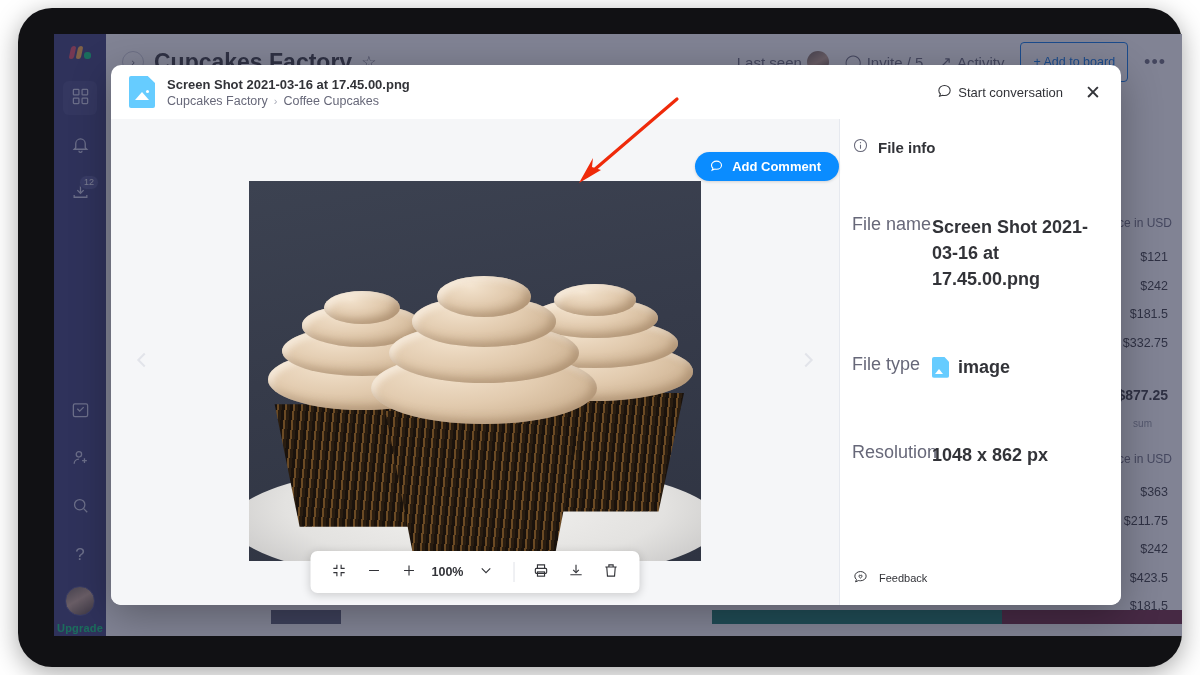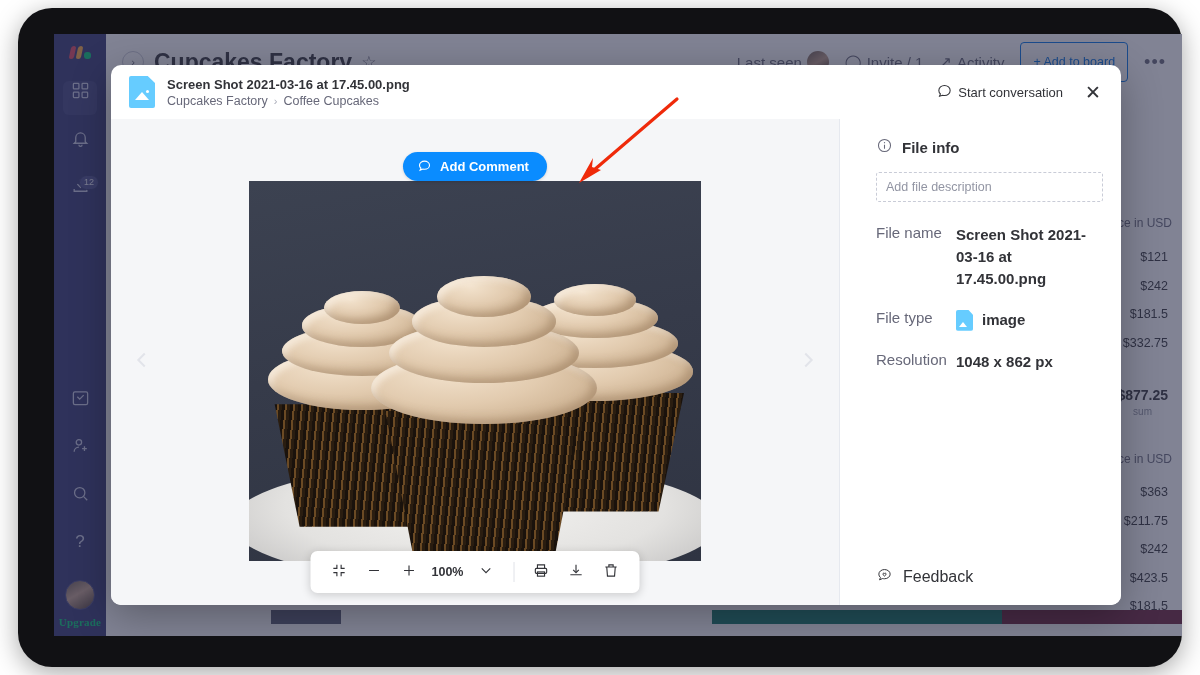--- a/index.html
+++ b/index.html
@@ -38,42 +38,42 @@
     padding-top: 12px;
   }
   .logo-bars { display: flex; align-items: flex-end; gap: 2px; margin-bottom: 22px; }
   .logo-bars i { display: block; width: 5px; border-radius: 3px; }
   .lb1 { height: 13px; background: #e2445c; transform: skewX(-12deg); }
   .lb2 { height: 13px; background: #fdab3d; transform: skewX(-12deg); }
   .lb3 { height: 7px; width: 7px !important; border-radius: 50%; background: #00c875; }
 
   .side-icon {
     width: 34px; height: 34px;
-    display: flex; align-items: flex-start; justify-content: center;
+    display: flex; align-items: center; justify-content: center;
     margin-bottom: 14px; position: relative;
     color: #c9cbe3;
   }
   .side-icon.active { background: #3f427e; border-radius: 6px; }
   .side-icon svg { width: 19px; height: 19px; stroke: #c9cbe3; fill: none; stroke-width: 1.6; }
   .badge {
     position: absolute; right: -2px; top: -2px;
     background: #4b4e8c; color: #e9eaf5;
     font-size: 9px; border-radius: 8px;
     padding: 1px 4px; line-height: 11px;
     border: 1px solid #333670;
   }
   .side-spacer { flex: 1; }
   .avatar-side {
     width: 30px; height: 30px; border-radius: 50%;
     background: linear-gradient(150deg,#6b5a50 0%,#c3a18c 45%,#4c3b33 100%);
     margin-bottom: 6px; border: 1px solid #4a4d88;
   }
   #upgrade-label {
     color: #00c875; font-size: 11px; font-weight: bold;
-    margin-bottom: 8px; letter-spacing: .2px; font-family: Liberation Serif, serif;
+    margin-bottom: 2px; letter-spacing: .2px;
   }
 
   #bg-content {
     position: absolute; left: 52px; top: 0; right: 0; bottom: 0;
     background: #ffffff;
   }
   #bg-header {
     position: absolute; left: 0; top: 0; right: 0; height: 56px;
     display: flex; align-items: center; padding: 0 16px;
   }
@@ -100,21 +100,21 @@
   #bg-board { position: absolute; left: 0; top: 56px; right: 0; bottom: 0; }
   .bg-col-head {
     position: absolute; right: 10px;
     font-size: 12px; color: #676879; text-align: right; width: 130px;
   }
   .bg-cell {
     position: absolute; right: 14px;
     font-size: 12.5px; color: #323338; text-align: right; width: 110px;
   }
   .bg-cell.sum-val { font-size: 14px; font-weight: bold; }
-  .bg-sum-label { position: absolute; right: 30px; font-size: 10px; color: #9295a3; }
+  .bg-sum-label { position: absolute; right: 30px; font-size: 10px; color: #9295a3; margin-top: 12px; }
   .bg-status-bar { position: absolute; height: 14px; bottom: 12px; }
 
   
   #scrim {
     position: absolute; inset: 0;
     background: rgba(45,48,77,.60);
   }
 
   
   #modal {
@@ -168,21 +168,21 @@
   #modal-body { flex: 1; display: flex; min-height: 0; }
 
   
   #viewer {
     flex: 1; position: relative;
     background: #f5f6f8;
     display: flex; align-items: center; justify-content: center;
   }
   #add-comment-wrap {
     position: absolute; top: 33px; left: 0; right: 0;
-    display: flex; justify-content: center; z-index: 3;
+    display: flex; justify-content: flex-end; z-index: 3;
   }
   #add-comment-btn {
     background: #0a8cff; color: #ffffff;
     border-radius: 18px; height: 29px;
     padding: 0 18px 0 14px;
     display: flex; align-items: center; gap: 8px;
     font-size: 13px; font-weight: bold;
     box-shadow: 0 1px 3px rgba(0,0,0,.15);
   }
   #add-comment-btn svg { width: 15px; height: 15px; stroke: #ffffff; fill: none; stroke-width: 1.8; }
@@ -248,31 +248,31 @@
   .tb-btn svg { width: 17px; height: 17px; stroke: #323338; fill: none; stroke-width: 1.6; }
   #zoom-level { font-size: 12.5px; font-weight: bold; color: #323338; padding: 0 4px; }
   .tb-sep { width: 1px; height: 20px; background: #e0e2e8; margin: 0 8px; }
 
   
   #info-panel {
     width: 282px; flex: 0 0 282px;
     border-left: 1px solid #e6e9ef;
     background: #ffffff;
     display: flex; flex-direction: column;
-    padding: 18px 18px 0 36px;
+    padding: 18px 18px 0 12px;
   }
   #info-title-row { display: flex; align-items: center; gap: 9px; margin-bottom: 14px; }
   #info-title-row svg { width: 17px; height: 17px; stroke: #676879; fill: none; stroke-width: 1.5; }
   #info-title { font-size: 15px; font-weight: bold; color: #323338; }
   #file-description {
     border: 1px dashed #c9ccd7; border-radius: 3px;
     padding: 7px 9px; font-size: 12.5px; color: #9295a3;
     margin-bottom: 22px;
   }
-  .info-row { display: flex; margin-bottom: 20px; font-size: 15px; }
+  .info-row { display: flex; margin-bottom: 20px; font-size: 18px; margin-top: 42px; }
   .info-label { width: 80px; flex: 0 0 80px; color: #676879; }
   .info-value { flex: 1; color: #323338; font-weight: bold; line-height: 1.45; }
   .ftype { display: flex; align-items: center; gap: 9px; }
   .ftype-icon {
     width: 17px; height: 21px; background: #66ccff; border-radius: 2px;
     clip-path: polygon(0 0, 72% 0, 100% 24%, 100% 100%, 0 100%);
     position: relative;
   }
   .ftype-icon:before {
     content: ""; position: absolute; left: 3px; bottom: 4px;
@@ -280,21 +280,21 @@
     border-bottom: 5px solid #fff;
   }
   .uploader { display: flex; align-items: center; gap: 9px; }
   .uploader-avatar {
     width: 21px; height: 21px; border-radius: 50%;
     background: linear-gradient(150deg,#6b5a50,#c9a78f 50%,#4c3b33);
   }
   #feedback-row {
     margin-top: auto; margin-bottom: 18px;
     display: flex; align-items: center; gap: 10px;
-    font-size: 16px; color: #323338;
+    font-size: 11px; color: #323338;
   }
   #feedback-row svg { width: 17px; height: 17px; stroke: #323338; fill: none; stroke-width: 1.4; }
 
   
   #annotation-arrow {
     position: absolute; left: 505px; top: 60px;
     width: 130px; height: 100px; z-index: 20; pointer-events: none;
   }
 </style>
 </head>
@@ -386,21 +386,21 @@
           <div id="bg-collapse">›</div>
           <div id="bg-title">Cupcakes Factory</div>
           <div id="bg-star">☆</div>
           <div class="bg-head-right">
             <div class="bg-head-item">
               <span>Last seen</span>
               <span class="bg-avatar-sm"></span>
             </div>
             <div class="bg-head-item">
               <span>◯</span>
-              <span>Invite / 1</span>
+              <span>Invite / 5</span>
             </div>
             <div class="bg-head-item">
               <span>↗</span>
               <span>Activity</span>
             </div>
             <div id="bg-add-board">+ Add to board</div>
             <div id="bg-dots">•••</div>
           </div>
         </div>
 
@@ -585,21 +585,20 @@
             <span>
               <svg viewBox="0 0 24 24">
                   <circle cx="12" cy="12" r="8.5"></circle>
                   <path d="M12 11v5.5"></path>
                   <circle cx="12" cy="8" r=".9" fill="#676879" stroke="none"></circle>
                 </svg>
             </span>
             <span id="info-title">File info</span>
           </div>
 
-          <div id="file-description">Add file description</div>
 
           <div class="info-row">
             <div class="info-label">File name</div>
             <div class="info-value">Screen Shot 2021-03-16 at 17.45.00.png</div>
           </div>
 
           <div class="info-row">
             <div class="info-label">File type</div>
             <div class="info-value ftype">
               <span class="ftype-icon"></span>

